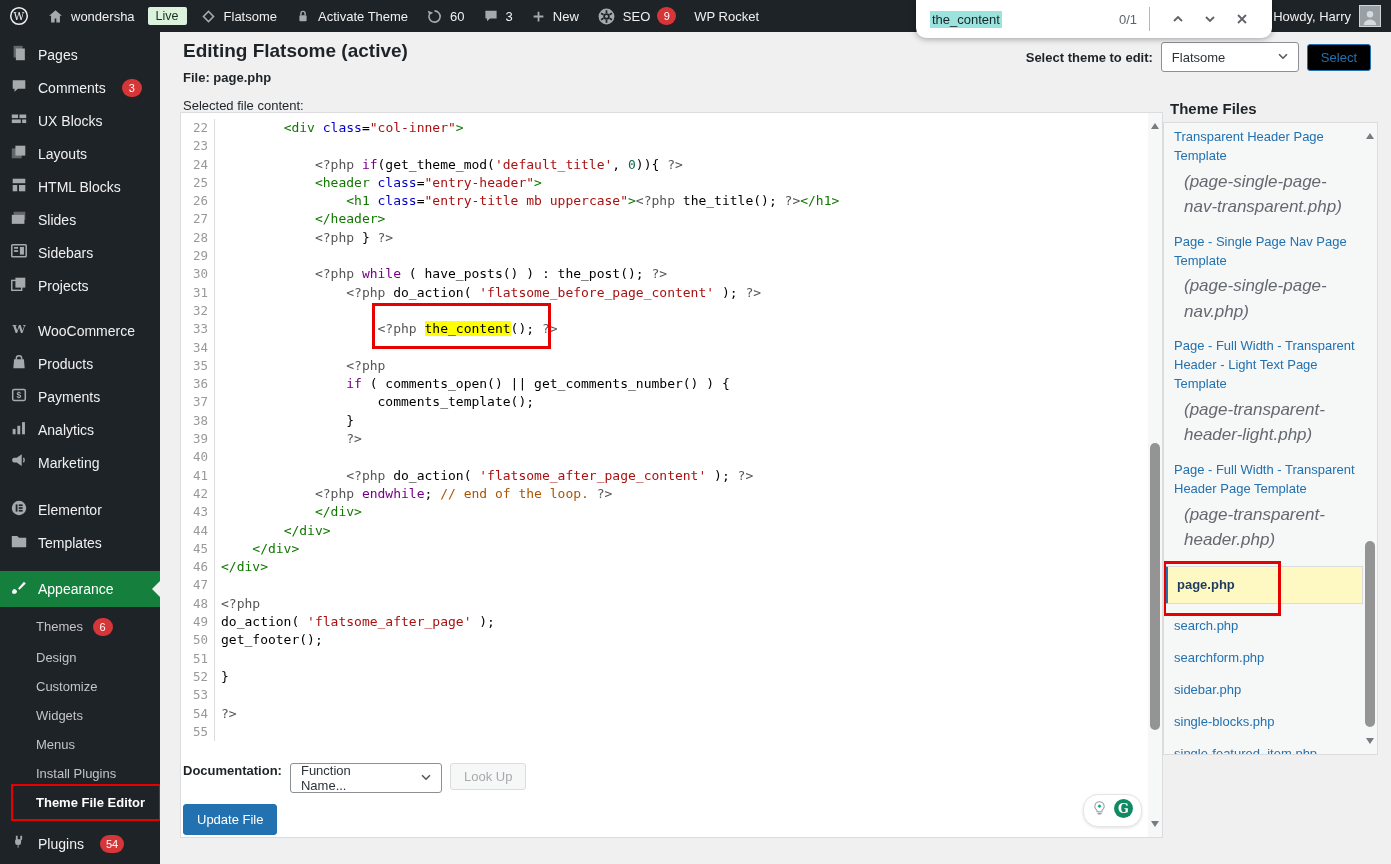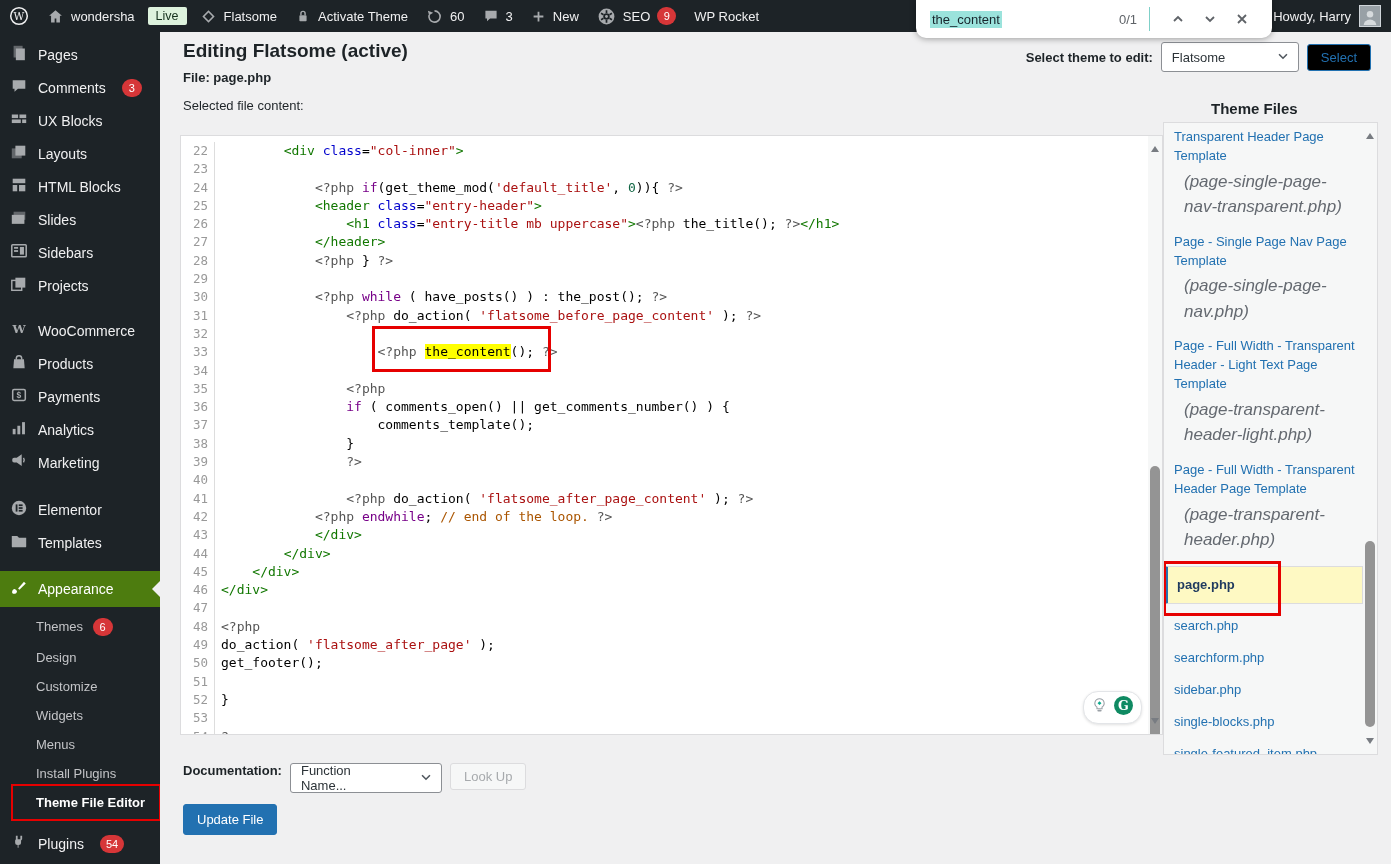--- a/index.html
+++ b/index.html
@@ -24,21 +24,21 @@
   .find-divider{width:1px;height:24px;background:#7fd0c8;margin:0 12px;}
   .find-btn{padding:2px 8px;cursor:pointer;display:flex;align-items:center;}
   
   .sidebar{position:absolute;left:0;top:32px;width:160px;bottom:0;background:#1d2327;color:#f0f0f1;
            overflow:hidden;z-index:20;padding-top:6px;box-sizing:border-box;}
   .sb-item{height:33px;display:flex;align-items:center;gap:10px;padding-left:10px;font-size:14px;cursor:pointer;color:#f0f0f1;}
   .sb-item svg{flex:0 0 auto;}
   .sb-badge{background:#d63638;color:#fff;border-radius:9px;min-width:8px;height:18px;display:inline-flex;
             align-items:center;justify-content:center;font-size:11px;padding:0 6px;margin-left:6px;}
   .sb-gap12{margin-top:12px;} .sb-gap14{margin-top:14px;}
-  .sb-appearance{background:#4d7c0f;color:#fff;position:relative;height:36px;}
+  .sb-appearance{background:#15803d;color:#fff;position:relative;height:36px;}
   .sb-appearance::after{content:'';position:absolute;right:0;top:50%;margin-top:-8px;
                         border:8px solid transparent;border-right-color:#f0f0f1;}
   .submenu{padding:4px 0 10px;}
   .sub-item{padding:7px 0 7px 36px;font-size:13px;color:#c3c4c7;cursor:pointer;position:relative;}
   .sub-item.current{color:#fff;font-weight:bold;}
   .red-box-sidebar{position:absolute;left:11px;right:-1px;top:-4px;bottom:-4px;border:2px solid #e60000;pointer-events:none;}
   
   .content{position:absolute;left:160px;top:32px;right:0;bottom:0;background:#f0f0f1;}
   .page-head{position:absolute;left:23px;top:8px;}
   .page-title{font-size:19px;font-weight:700;margin:0;}
@@ -48,40 +48,40 @@
   .ts-label{font-size:13px;font-weight:600;}
   .fake-select{background:#fff;border:1px solid #8c8f94;border-radius:3px;height:30px;display:flex;
                align-items:center;padding:0 8px 0 10px;font-size:13px;color:#2c3338;gap:26px;cursor:pointer;box-sizing:border-box;}
   .btn-secondary{background:#000000;border:1px solid #2271b1;color:#2271b1;border-radius:3px;
                  font-size:13px;padding:5px 13px;cursor:pointer;}
   .btn-disabled{background:#f6f7f7;border:1px solid #dcdcde;color:#a7aaad;border-radius:3px;
                 font-size:13px;padding:5px 13px;}
   .btn-primary{background:#2271b1;border:1px solid #2271b1;color:#fff;border-radius:3px;
                font-size:13px;padding:7px 13px;cursor:pointer;}
   
-  .editor{position:absolute;left:20px;top:103px;width:983px;height:600px;background:#fff;
+  .editor{position:absolute;left:20px;top:80px;width:983px;height:726px;background:#fff;
           border:1px solid #dcdcde;box-sizing:border-box;overflow:hidden;}
   .code-area{position:absolute;left:0;top:0;right:14px;bottom:0;padding-top:6px;font-family:"DejaVu Sans Mono",monospace;font-size:13px;}
   .code-row{display:flex;height:18.3px;line-height:18.3px;white-space:pre;}
   .ln{flex:0 0 34px;text-align:right;color:#999;padding-right:6px;border-right:1px solid #ddd;box-sizing:border-box;font-size:12.5px;}
   .lc{padding-left:6px;}
   .tok-m{color:#555;} .tok-k{color:#708;} .tok-s{color:#a11;} .tok-t{color:#170;}
   .tok-a{color:#00c;} .tok-n{color:#164;} .tok-c{color:#a50;} .tok-p{color:#000;}
   .tok-h{background:#ffff00;color:#000;}
   .red-box-code{position:absolute;left:191px;top:190px;width:173px;height:40px;border:3px solid #e60000;z-index:5;pointer-events:none;}
   
   .vscroll{position:absolute;top:0;bottom:0;right:0;width:14px;background:#f6f7f7;}
   .vs-up,.vs-down{position:absolute;left:3px;width:0;height:0;border:4px solid transparent;}
   .vs-up{top:6px;border-bottom:6px solid #787c82;}
   .vs-down{bottom:6px;border-top:6px solid #787c82;}
   .vs-thumb{position:absolute;left:2px;width:10px;background:#949494;border-radius:6px;}
   .grammarly{position:absolute;right:20px;bottom:10px;background:#fff;border:1px solid #e3e5e8;border-radius:15px;
              display:flex;align-items:center;gap:5px;padding:3px 7px;box-shadow:0 1px 3px rgba(0,0,0,.12);}
   
-  .tf-heading{position:absolute;left:1010px;top:68px;font-size:15px;font-weight:bold;margin-left:41px;}
+  .tf-heading{position:absolute;left:1010px;top:68px;font-size:15px;font-weight:bold;}
   .tf-panel{position:absolute;left:1003px;top:90px;width:215px;height:633px;background:#f6f7f7;
             border:1px solid #dcdcde;box-sizing:border-box;overflow:hidden;}
   .tf-list{position:absolute;left:0;top:-8px;right:14px;padding:0 6px 0 10px;}
   .tf-item{margin:13px 0;font-size:13px;color:#2271b1;line-height:1.45;cursor:pointer;position:relative;}
   .tf-desc{color:#646970;font-style:italic;font-size:17px;padding-left:10px;margin-top:3px;line-height:1.5;}
   .tf-item.active{background:#fef9c3;border:1px solid #dcdcde;border-left:4px solid #2271b1;
                   margin-left:-10px;margin-right:-6px;padding:9px 6px 9px 9px;color:#1f3a5f;font-weight:bold;}
   .red-box-files{position:absolute;left:-5px;top:-6px;width:112px;height:49px;border:3px solid #e60000;z-index:6;pointer-events:none;}
   
   .doc-row{position:absolute;left:23px;top:731px;display:flex;align-items:flex-start;gap:8px;}

